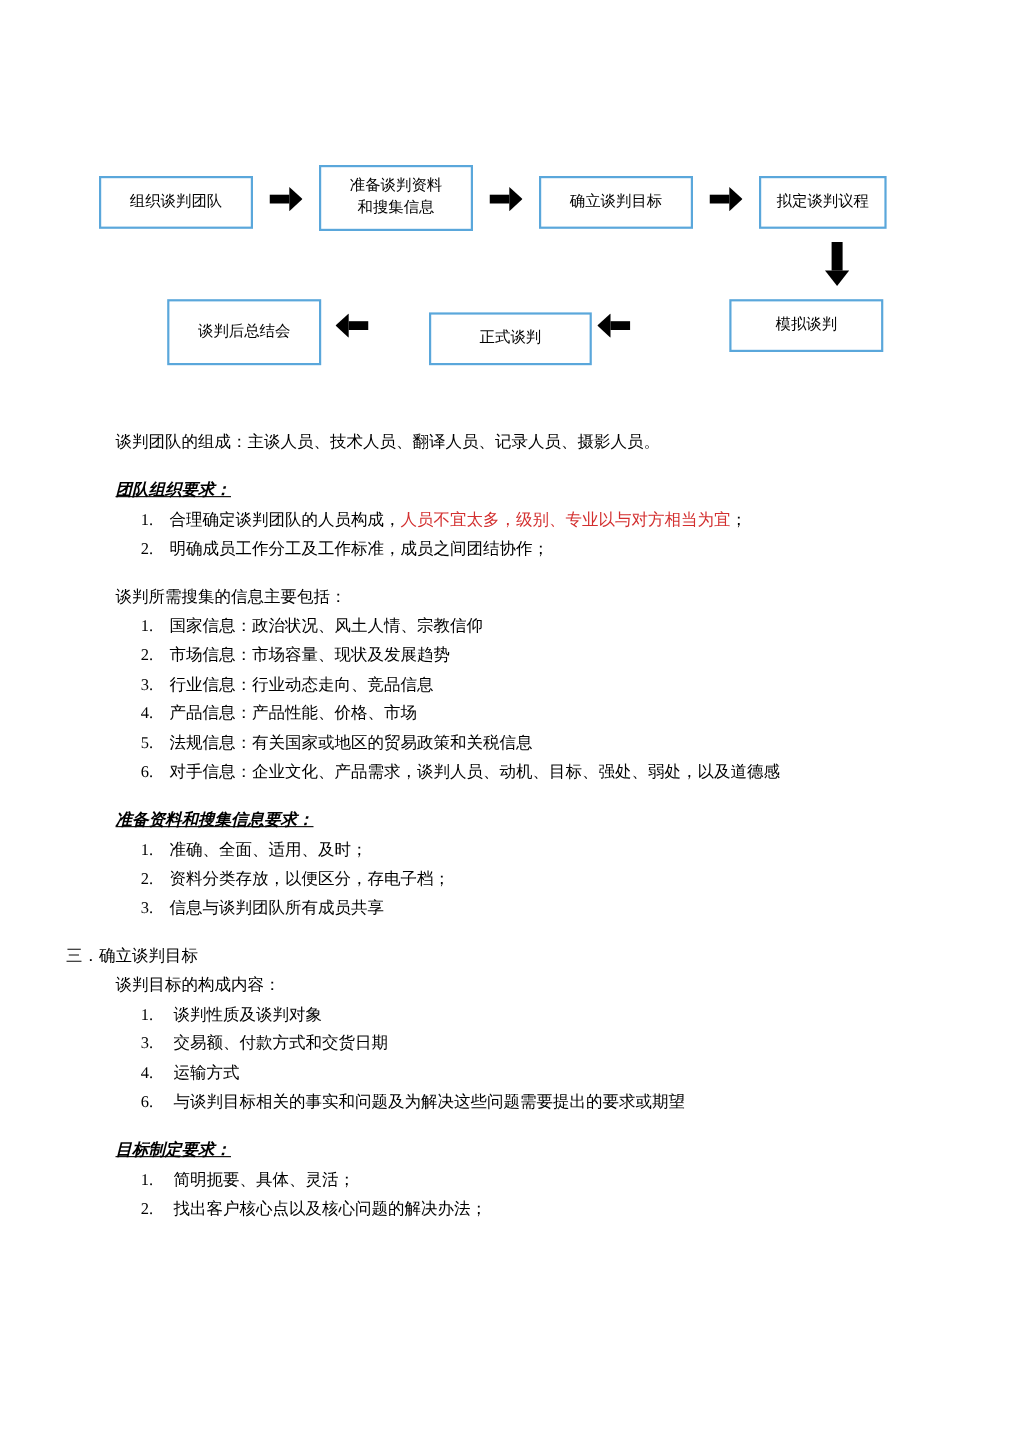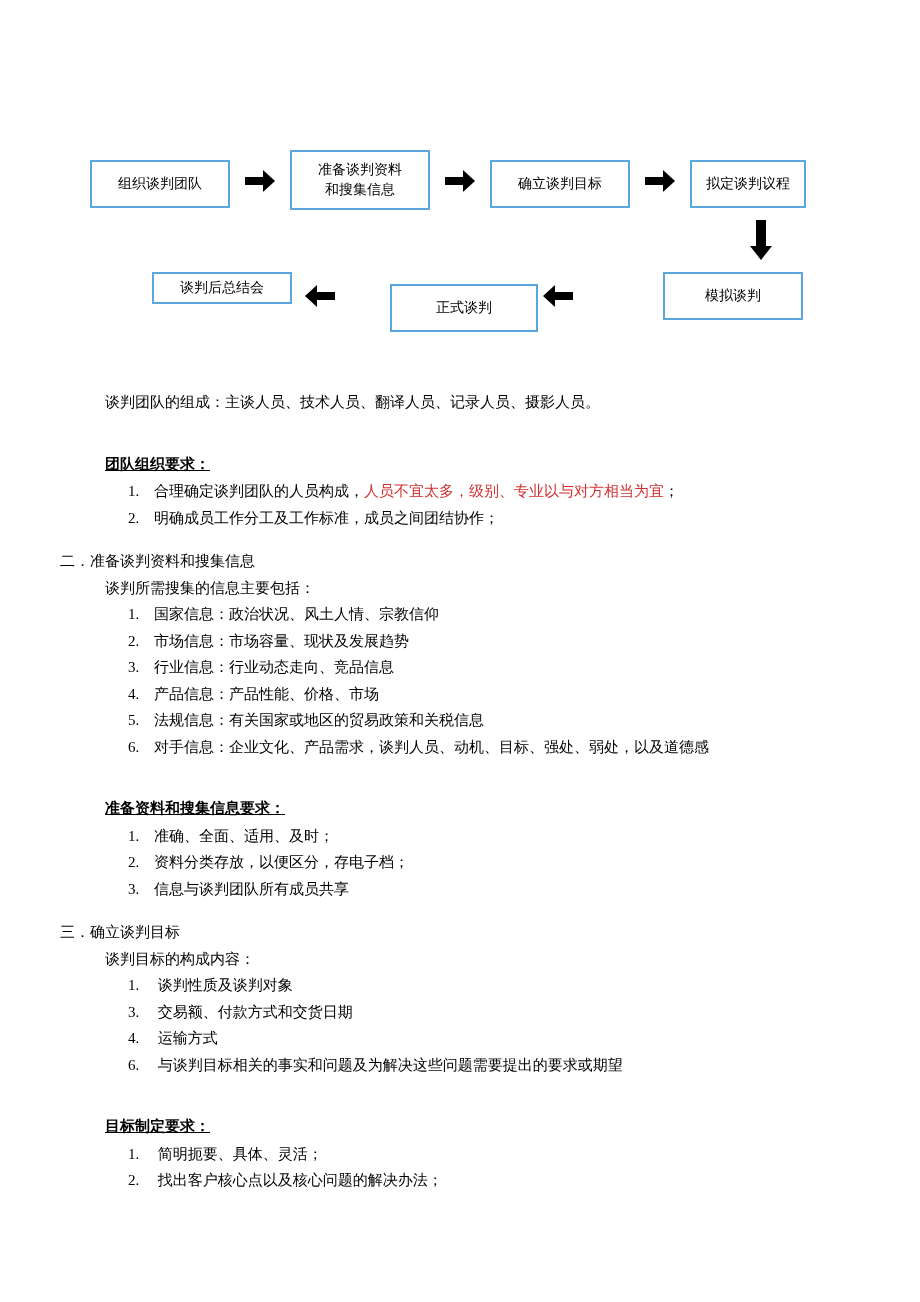--- a/index.html
+++ b/index.html
@@ -40,22 +40,23 @@
     
     .content { margin-top: 20px; }
     .section { margin-bottom: 18px; }
     .heading { margin-bottom: 2px; }
     .indent1 { padding-left: 45px; }
     .indent2 { padding-left: 68px; }
     .list-num { display: inline-block; width: 26px; font-family: "Times New Roman", serif; }
     .req-title {
       font-weight: bold;
       text-decoration: underline;
-      margin-top: 36px;
+      margin-top: 18px;
       margin-bottom: 2px;
+      font-style: italic;
     }
     .red { color: #d32f2f; }
     .line { margin-bottom: 1px; }
   </style>
 </head>
 <body>
 
 <div class="flowchart">
 
   <div class="box" style="left:0px; top:10px; width:140px; height:48px;">组织谈判团队</div>
@@ -108,41 +109,38 @@
 
   <div class="box" style="left:300px; top:134px; width:148px; height:48px;">正式谈判</div>
 
   <div class="arrow-l" style="left:215px; top:135px;">
     <svg width="30" height="22">
         <polygon points="0,11 12,0 12,22" fill="#000"></polygon>
         <rect x="12" y="7" width="18" height="8" fill="#000"></rect>
       </svg>
   </div>
 
-  <div class="box" style="left:62px; top:122px; width:140px; height:32px;">谈判后总结会</div>
+  <div class="box" style="left:62px; top:122px; width:140px; height:60px;">谈判后总结会</div>
 </div>
 
 <div class="content">
 
   <div class="section">
     <div class="indent1 line">谈判团队的组成：主谈人员、技术人员、翻译人员、记录人员、摄影人员。</div>
 
     <div class="req-title indent1">团队组织要求：</div>
     <div class="indent2 line">
       <span class="list-num">1.</span><span>合理确定谈判团队的人员构成，</span><span class="red">人员不宜太多，级别、专业以与对方相当为宜</span><span>；</span>
     </div>
     <div class="indent2 line">
       <span class="list-num">2.</span><span>明确成员工作分工及工作标准，成员之间团结协作；</span>
     </div>
   </div>
 
   <div class="section">
-    <div class="heading line">
-      <span>二．</span><span>准备谈判资料和搜集信息</span>
-    </div>
     <div class="indent1 line">谈判所需搜集的信息主要包括：</div>
     <div class="indent2 line"><span class="list-num">1.</span><span>国家信息：政治状况、风土人情、宗教信仰</span></div>
     <div class="indent2 line"><span class="list-num">2.</span><span>市场信息：市场容量、现状及发展趋势</span></div>
     <div class="indent2 line"><span class="list-num">3.</span><span>行业信息：行业动态走向、竞品信息</span></div>
     <div class="indent2 line"><span class="list-num">4.</span><span>产品信息：产品性能、价格、市场</span></div>
     <div class="indent2 line"><span class="list-num">5.</span><span>法规信息：有关国家或地区的贸易政策和关税信息</span></div>
     <div class="indent2 line"><span class="list-num">6.</span><span>对手信息：企业文化、产品需求，谈判人员、动机、目标、强处、弱处，以及道德感</span></div>
 
     <div class="req-title indent1">准备资料和搜集信息要求：</div>
     <div class="indent2 line"><span class="list-num">1.</span><span>准确、全面、适用、及时；</span></div>

